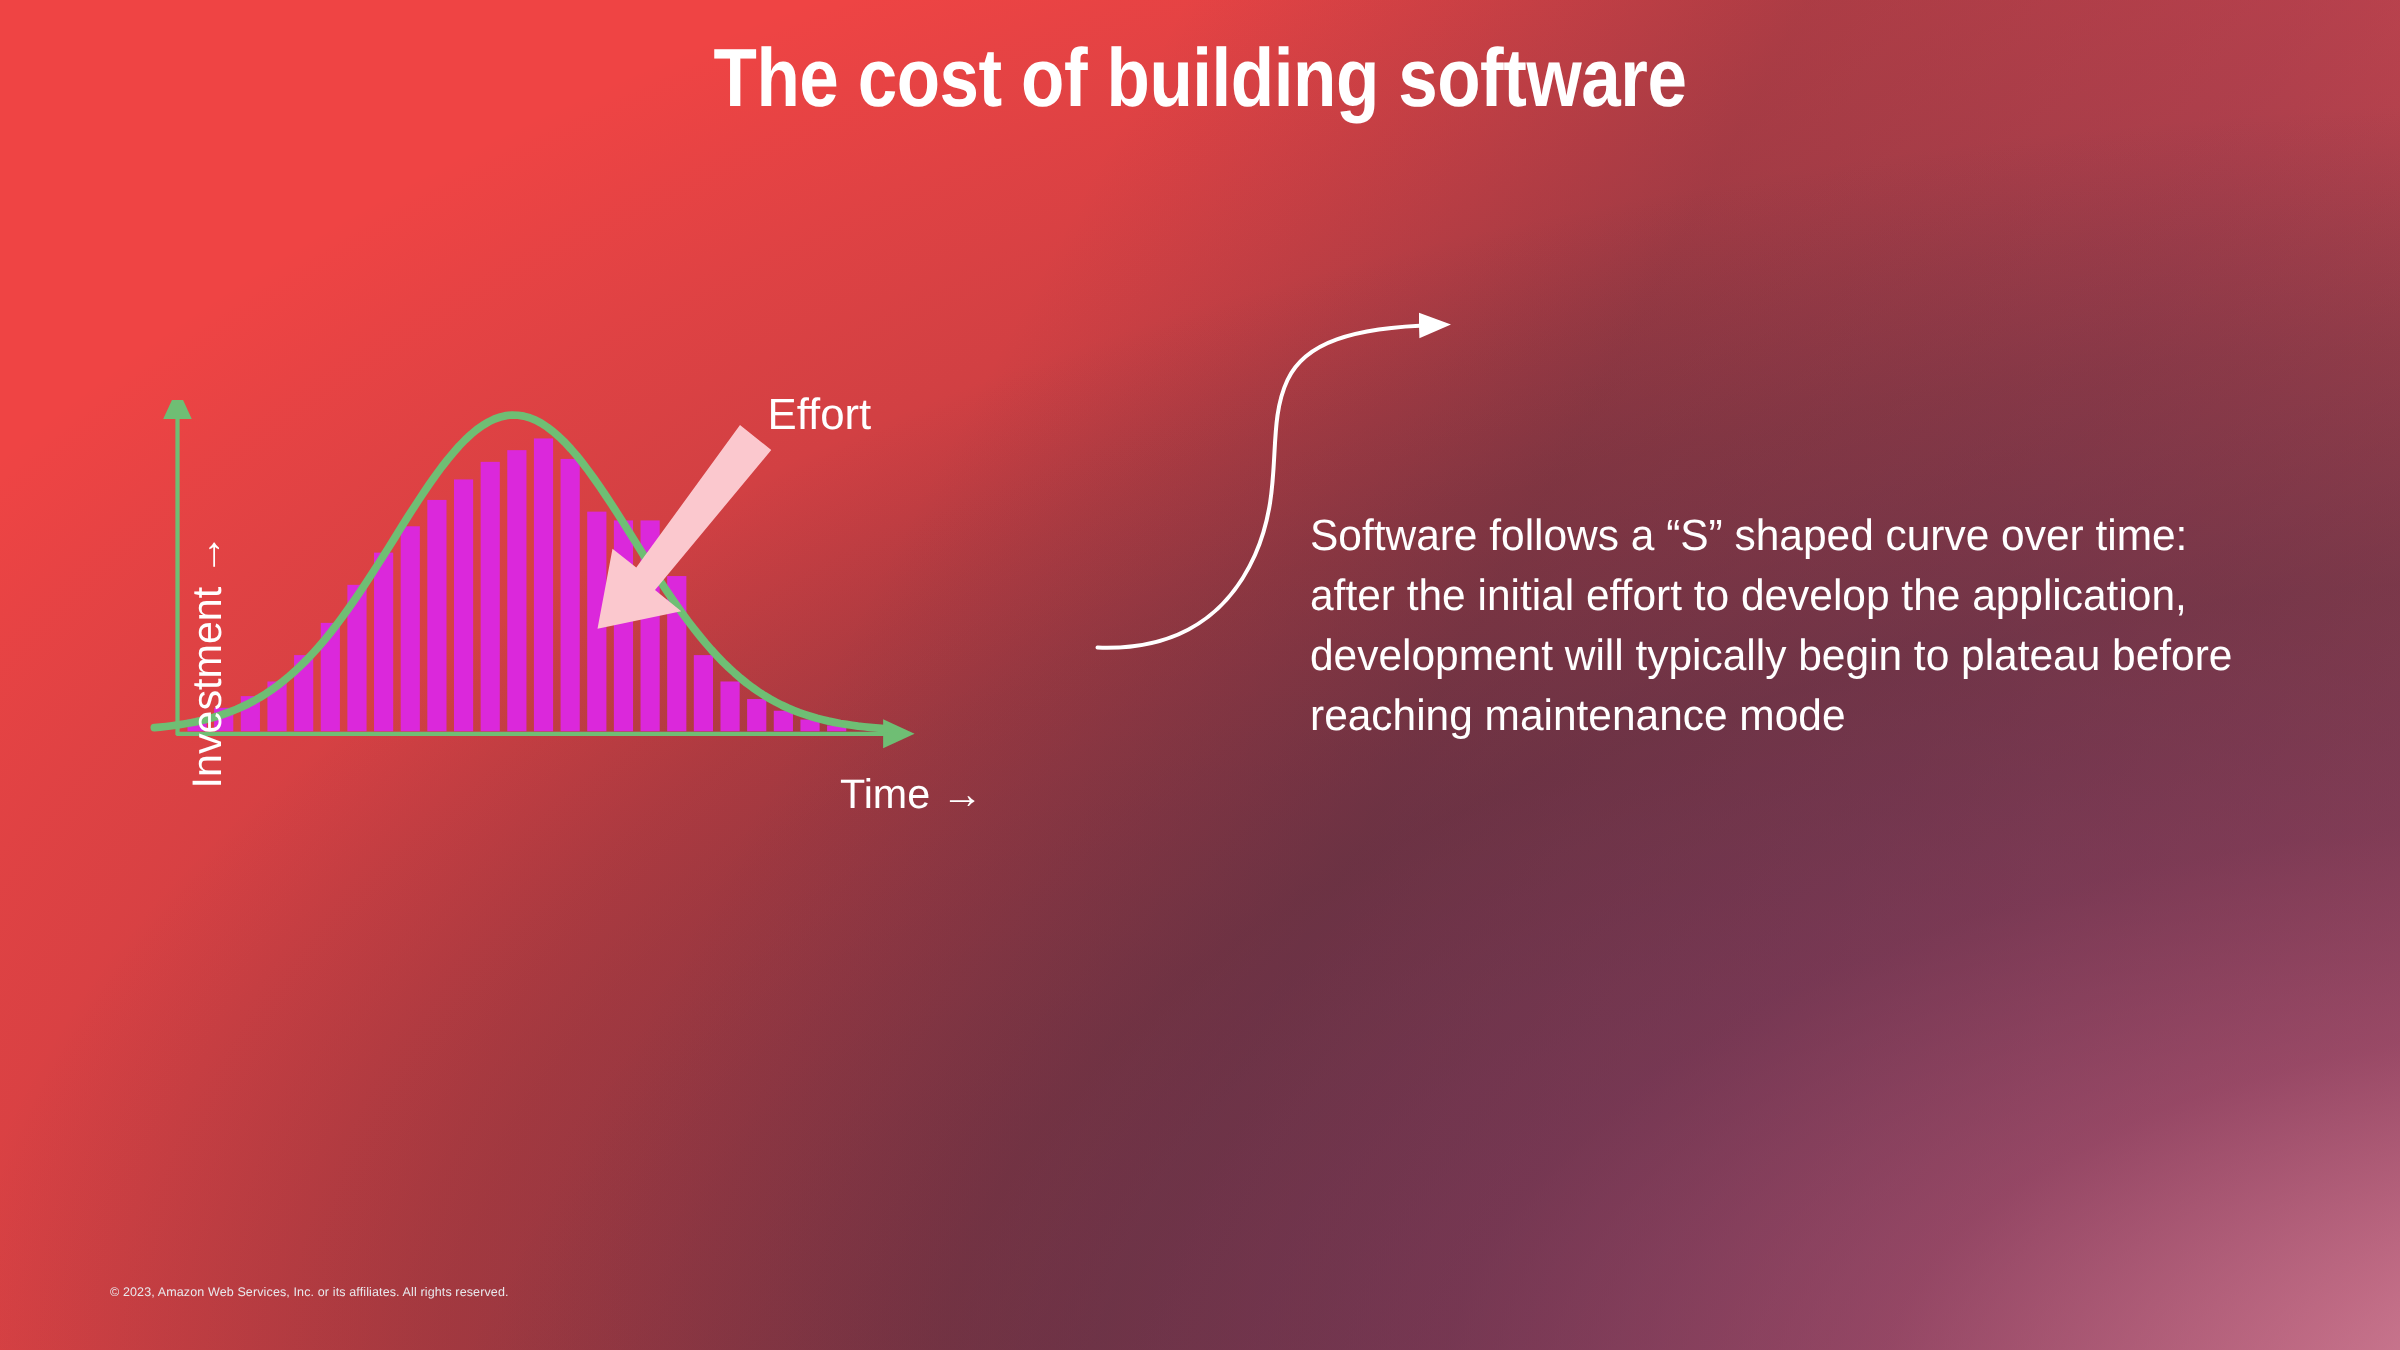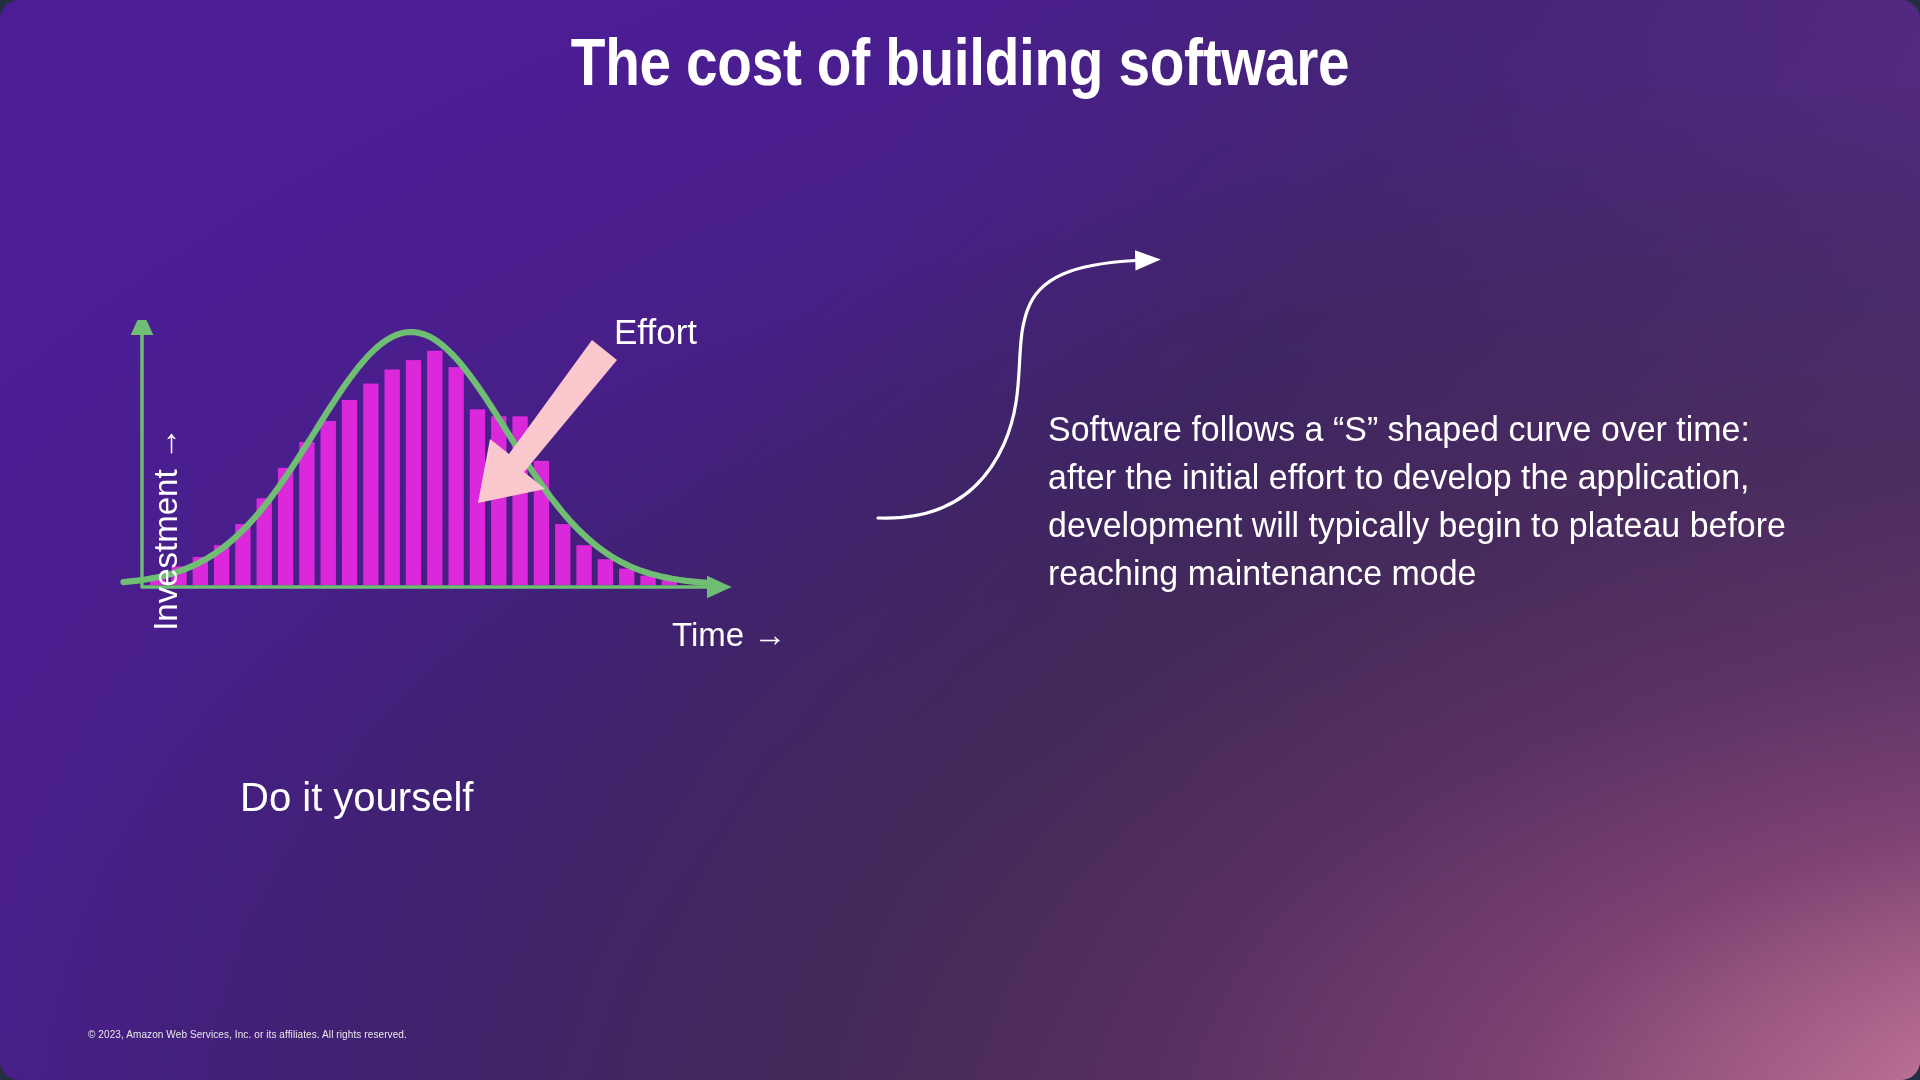--- a/index.html
+++ b/index.html
@@ -4,23 +4,22 @@
 <style>
   html,body{margin:0;padding:0;}
   body{
     width:1920px;height:1080px;overflow:hidden;
     font-family:"Liberation Sans", sans-serif;
     background:#232F3E;
     position:relative;
   }
   #slide{
     position:absolute;inset:0;
-    background:#4c1d95;
+    background:#ef4444;
     overflow:hidden;
-    border-radius:19px;
   }
   
   .bg-layer{position:absolute;inset:0;pointer-events:none;}
   .bg-plum{
     background:
       radial-gradient(130% 110% at 112% 104%, rgba(226,150,170,0.92) 0%, rgba(196,116,144,0.72) 13%, rgba(140,72,108,0.60) 26%, rgba(92,50,84,0.52) 40%, rgba(58,40,62,0.42) 56%, rgba(40,36,52,0.22) 72%, rgba(35,47,62,0) 88%);
   }
   .bg-plum2{
     background:
       radial-gradient(150% 150% at 100% 100%, rgba(120,70,105,0.55) 0%, rgba(78,52,82,0.42) 30%, rgba(48,42,62,0.22) 55%, rgba(35,47,62,0) 80%);
@@ -165,21 +164,20 @@
       </g>
     </svg>
 
     <div class="axis-label" id="y-axis-label">Investment →</div>
 
     <div class="axis-label" id="x-axis-label">Time →</div>
   </div>
 
   <div id="effort-label">Effort</div>
 
-  <div id="diy-caption">Do it yourself</div>
 
   <svg id="s-curve-svg" width="320" height="300" viewBox="0 0 320 300">
     <defs>
       <marker id="sArrow" markerWidth="10" markerHeight="10" refX="4" refY="4" orient="auto" markerUnits="strokeWidth">
         <path d="M0,0.8 L8,4 L0,7.2 z" fill="#FFFFFF"></path>
       </marker>
     </defs>
     <path d="M18,288 C70,290 118,272 144,214 C168,160 152,112 170,74 C184,44 222,32 288,30" fill="none" stroke="#FFFFFF" stroke-width="3.2" stroke-linecap="round" marker-end="url(#sArrow)"></path>
   </svg>
 

